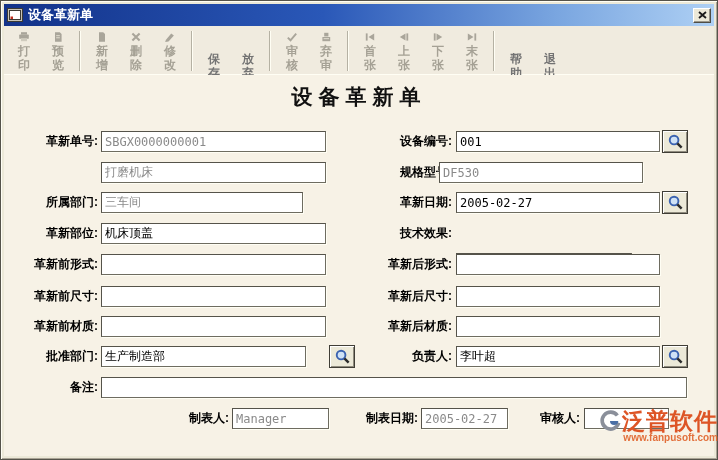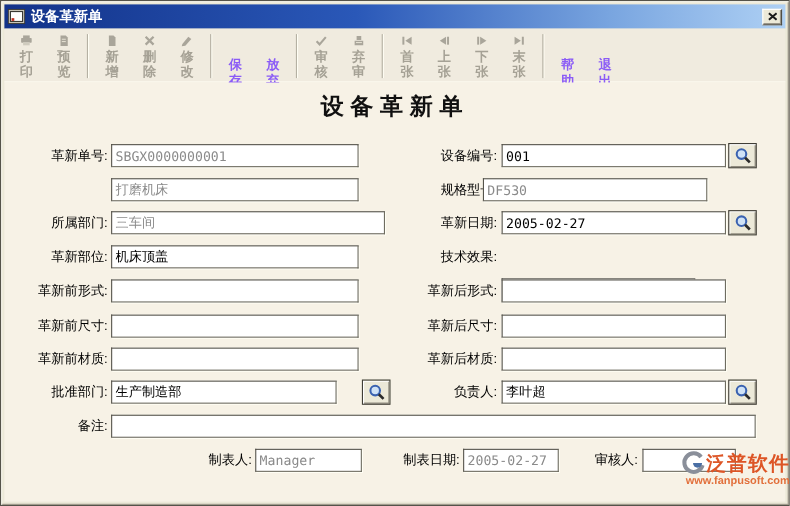--- a/index.html
+++ b/index.html
@@ -48,42 +48,42 @@
   .tb-btn {
     width:34px;
     display:flex; flex-direction:column; align-items:center;
     padding-top:3px;
     font-size:12px; line-height:14px;
     font-weight:bold;
     margin:1px 0;
     background:transparent; border:none;
   }
   .tb-btn .tb-ico { width:20px; height:20px; margin-bottom:1px; }
-  .tb-btn.enabled { color:#8b5cf6;gap:20px; }
+  .tb-btn.enabled { color:#737373;gap:20px; }
   .tb-btn.disabled { color:#A5A195; }
   .tb-sep {
     width:2px; height:40px; align-self:center;
     border-left:1px solid #B5B1A3; border-right:1px solid #FFFEF4;
     margin:0 4px;
   }
   
   .form {
     position:relative;
     height:381px;
     background:#F7F2E6;
   }
   .form-title {
     position:absolute; top:8px; left:0; width:100%;
     text-align:center;
     font-size:21px; font-weight:bold; color:#101010;
     letter-spacing:6px;
   }
   .lbl {
     position:absolute; height:21px; line-height:21px;
-    text-align:right; font-size:12px; font-weight:400; color:#000;
+    text-align:right; font-size:12px; font-weight:700; color:#000;
     white-space:nowrap;
   }
   .tb-input {
     position:absolute; height:21px;
     border:1px solid #6E6C60;
     border-top-color:#55534A; border-left-color:#55534A;
     box-shadow:1px 1px 0 #FFFEF4;
     background:#fff;
     font-family:"DejaVu Sans Mono","Liberation Mono",monospace;
     font-size:12px; color:#000;
@@ -98,21 +98,21 @@
     display:flex; align-items:center; justify-content:center;
     padding:0;
   }
   
   .watermark {
     position:absolute; left:582px; top:335px; width:132px;
     text-align:center; pointer-events:none;
   }
   .watermark .brand-row {
     display:flex; align-items:center; justify-content:flex-end;
-    font-size:18px; font-weight:bold; color:#DD5526;
+    font-size:23px; font-weight:bold; color:#DD5526;
     letter-spacing:1px; line-height:22px;
   }
   .watermark .url-row {
     font-size:10px; font-weight:bold; color:#E2703C;
     text-align:right; line-height:12px;
   }
 </style>
 </head>
 <body>
 
@@ -275,21 +275,21 @@
         <circle cx="7.5" cy="7.5" r="4.6" fill="#CFE2F6" stroke="#3A62B0" stroke-width="2"></circle>
         <line x1="11" y1="11" x2="15.5" y2="15.5" stroke="#2B2B2B" stroke-width="2.6"></line>
       </svg>
     </button>
 
     <input class="tb-input dis" style="left: 97px; top: 87px; width: 225px;" value="打磨机床">
     <span class="lbl" style="left:322px;top:87px;width:126px">规格型号:</span>
     <input class="tb-input dis" style="left: 435px; top: 87px; width: 204px;" value="DF530">
 
     <span class="lbl" style="left:2px;top:117px;width:92px">所属部门:</span>
-    <input class="tb-input dis" style="left: 97px; top: 117px; width: 249px;" value="三车间">
+    <input class="tb-input dis" style="left: 97px; top: 117px; width: 202px;" value="三车间">
     <span class="lbl" style="left:322px;top:117px;width:126px">革新日期:</span>
     <input class="tb-input" style="left: 452px; top: 117px; width: 204px;" value="2005-02-27">
     <button class="search-btn" style="left:658px;top:116px">
       <svg width="17" height="17" viewBox="0 0 18 18">
         <circle cx="7.5" cy="7.5" r="4.6" fill="#CFE2F6" stroke="#3A62B0" stroke-width="2"></circle>
         <line x1="11" y1="11" x2="15.5" y2="15.5" stroke="#2B2B2B" stroke-width="2.6"></line>
       </svg>
     </button>
 
     <span class="lbl" style="left:2px;top:148px;width:92px">革新部位:</span>

